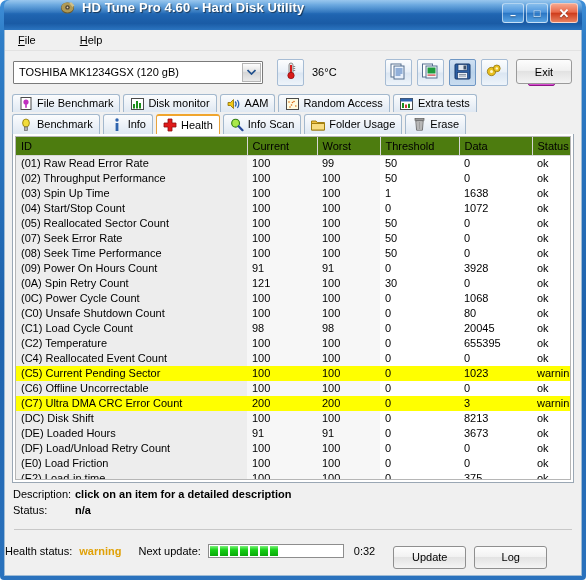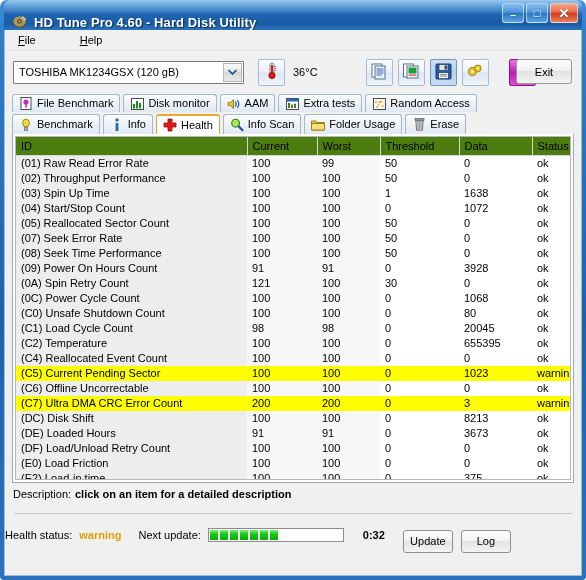--- a/index.html
+++ b/index.html
@@ -26,22 +26,23 @@
   }
 
   
   .titlebar {
     position: relative;
     height: 30px;
     border-radius: 6px 6px 0 0;
     background: linear-gradient(180deg,
        #5fa7e4 0%, #3e8ed6 16%, #1f64b0 50%, #1a5ba5 78%, #2b74bf 100%);
     display: flex;
-    align-items: flex-end;
+    align-items: flex-start;
     overflow: hidden;
+    padding-left: 48px;
   }
   .title-glass {
     position:absolute; left:0; top:0; right:0; height:13px;
     background: linear-gradient(180deg, rgba(255,255,255,.36), rgba(255,255,255,.03));
     pointer-events:none;
   }
   .app-icon {
     width:16px; height:16px; margin-left:8px; margin-right:6px;
     flex: 0 0 auto; position: relative; z-index:2;
   }
@@ -104,21 +105,21 @@
 
   
   .toolbar {
     height: 42px;
     display:flex; align-items:center;
     padding: 0 8px;
     background:#f0f0f0;
     position:relative;
   }
   .combo {
-    width: 231px; height: 23px;
+    width: 250px; height: 23px;
     background:#fff;
     border:1px solid #7a7a7a;
     border-radius:1px;
     display:flex; align-items:center;
     box-sizing:border-box;
     position:relative;
   }
   .combo .val {
     padding-left:5px; font-size:11px; color:#000;
     white-space:nowrap; overflow:hidden;
@@ -278,23 +279,23 @@
     box-sizing:border-box;
     display:flex; align-items:center;
     padding:1px;
   }
   .progress .seg {
     width:8px; height:10px;
     background: linear-gradient(180deg,#7cf27c,#14cf14 40%,#0aa80a);
     margin-right:2px;
     flex:0 0 auto;
   }
-  .timeleft { margin-left:19px; font-weight:bold; color:#000; }
+  .timeleft { margin-left:10px; font-weight:normal; color:#000; }
   .foot-btn {
-    width: 50px; height:23px;
+    width: 73px; height:23px;
     background: linear-gradient(180deg,#fdfdfd 0%,#f2f2f2 45%,#e3e3e3 50%,#f4f4f4 100%);
     border:1px solid #8f8f8f;
     border-radius:3px;
     font-size:11px; color:#000;
     display:flex; align-items:center; justify-content:center;
     box-sizing:border-box;
     margin-top:12px;
   }
   #update-btn { margin-left: 18px; }
   #log-btn { margin-left: 8px; }
@@ -456,44 +457,44 @@
                 <path d="M1 4.5 H3.5 L6.5 1.5 V10.5 L3.5 7.5 H1 Z" fill="#f0c814" stroke="#8a6c05" stroke-width="0.8"></path>
                 <path d="M8.2 3.5 a4 4 0 0 1 0 5" fill="none" stroke="#2f64ae" stroke-width="1.3"></path>
                 <path d="M10.4 2 a7 7 0 0 1 0 8" fill="none" stroke="#2f64ae" stroke-width="1.3"></path>
               </svg>
           </span>
           <span class="tlabel">AAM</span>
         </div>
         <div class="tab">
           <span class="ticon">
             <svg width="13" height="12" viewBox="0 0 13 12">
-                <rect x="0.5" y="0.5" width="12" height="11" fill="#fff" stroke="#4a4a4a" stroke-width="1"></rect>
-                <rect x="0.5" y="0.5" width="12" height="3" fill="#2f64ae"></rect>
-                <rect x="2" y="5" width="2" height="5" fill="#1b8f1b"></rect>
-                <rect x="5" y="6.5" width="2" height="3.5" fill="#cf3b3b"></rect>
-                <rect x="8" y="5.8" width="2" height="4.2" fill="#1b8f1b"></rect>
-              </svg>
-          </span>
-          <span class="tlabel">Extra tests</span>
-        </div>
-        <div class="tab">
-          <span class="ticon">
-            <svg width="13" height="12" viewBox="0 0 13 12">
                 <rect x="0.5" y="0.5" width="12" height="11" fill="#fffbe0" stroke="#4a4a4a" stroke-width="1"></rect>
                 <g fill="#d86a14">
                   <circle cx="3" cy="4" r="0.8"></circle>
                   <circle cx="5.5" cy="7" r="0.8"></circle>
                   <circle cx="8" cy="3.5" r="0.8"></circle>
                   <circle cx="9.8" cy="8" r="0.8"></circle>
                   <circle cx="6.5" cy="4.5" r="0.8"></circle>
                   <circle cx="4" cy="9" r="0.8"></circle>
                 </g>
               </svg>
           </span>
           <span class="tlabel">Random Access</span>
+        </div>
+        <div class="tab">
+          <span class="ticon">
+            <svg width="13" height="12" viewBox="0 0 13 12">
+                <rect x="0.5" y="0.5" width="12" height="11" fill="#fff" stroke="#4a4a4a" stroke-width="1"></rect>
+                <rect x="0.5" y="0.5" width="12" height="3" fill="#2f64ae"></rect>
+                <rect x="2" y="5" width="2" height="5" fill="#1b8f1b"></rect>
+                <rect x="5" y="6.5" width="2" height="3.5" fill="#cf3b3b"></rect>
+                <rect x="8" y="5.8" width="2" height="4.2" fill="#1b8f1b"></rect>
+              </svg>
+          </span>
+          <span class="tlabel">Extra tests</span>
         </div>
       </div>
 
       <div class="tabrow row2">
         <div class="tab">
           <span class="ticon">
             <svg width="10" height="14" viewBox="0 0 10 14">
                 <ellipse cx="5" cy="5" rx="3.4" ry="4" fill="#f2dc3a" stroke="#8a7405" stroke-width="0.8"></ellipse>
                 <rect x="3.4" y="9" width="3.2" height="3.6" fill="#b0b0b0" stroke="#6a6a6a" stroke-width="0.7"></rect>
               </svg>
@@ -777,20 +778,24 @@
             </tbody>
         </table>
       </div>
     </div>
 
     <div class="descblock">
       <div class="descline">
         <span class="lbl">Description:</span>
         <span class="val">click on an item for a detailed description</span>
       </div>
+      <div class="descline">
+        <span class="lbl">Status:</span>
+        <span class="val">n/a</span>
+      </div>
     </div>
 
     <div class="hr"></div>
 
     <div class="footer">
       <span class="foot-lbl">Health status:</span>
       <span class="foot-warn">warning</span>
       <span class="foot-next">Next update:</span>
       <span class="progress" id="next-update-progress">
           <span class="seg"></span>

